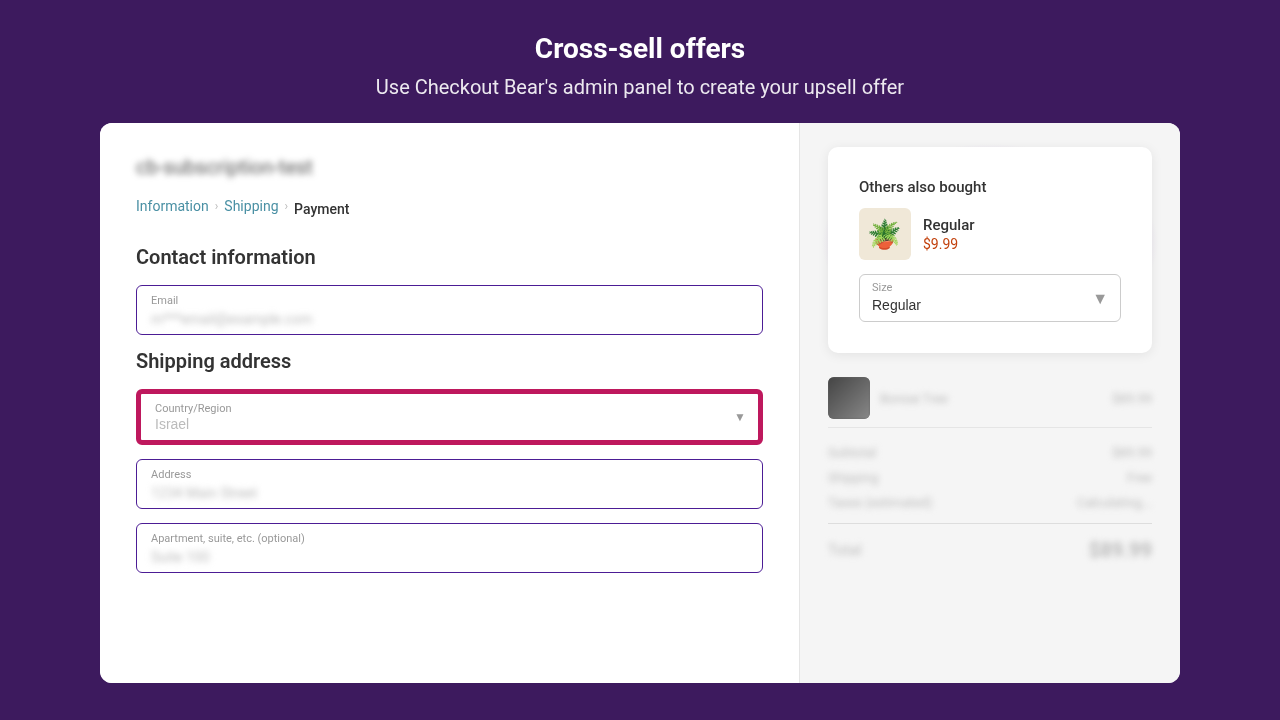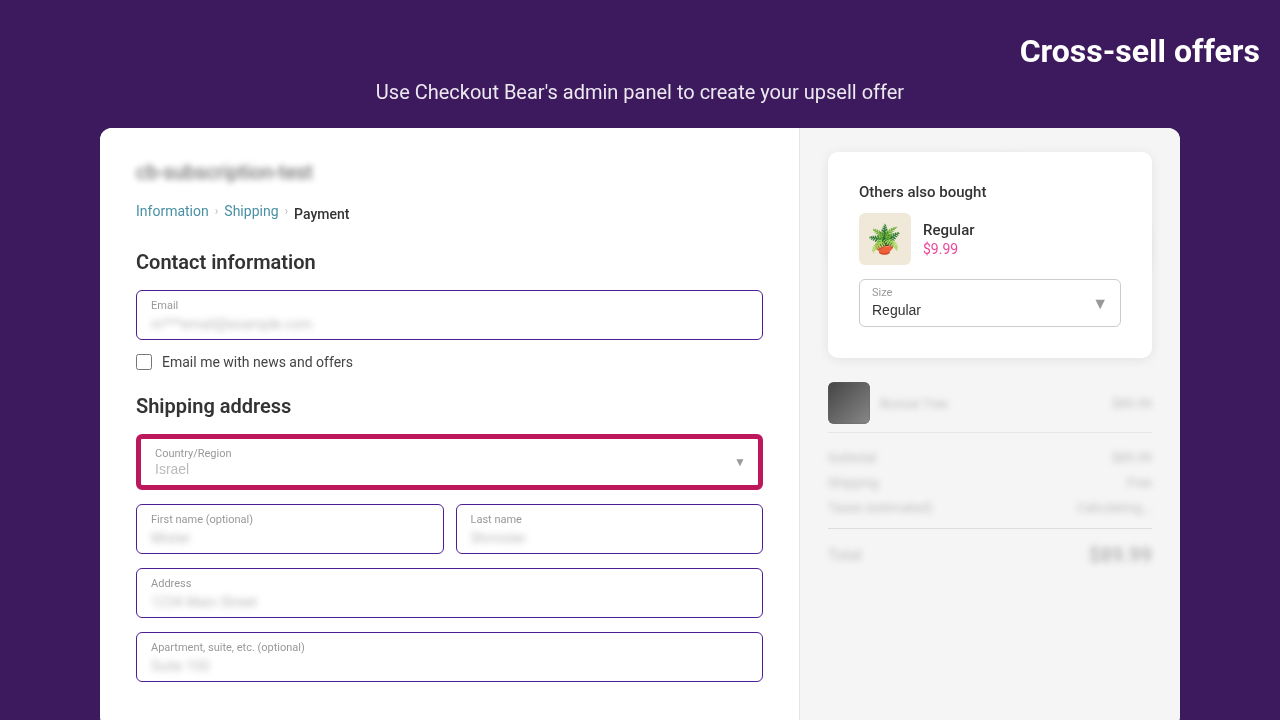--- a/index.html
+++ b/index.html
@@ -10,25 +10,24 @@
       width: 1280px;
     }
 
     .header-section {
       text-align: center;
       padding: 32px 20px 24px;
       color: white;
     }
 
     .header-title {
-      font-size: 32px;
+      font-size: 28px;
       font-weight: 700;
       color: white;
       margin-bottom: 10px;
-      text-align: right;
     }
 
     .header-subtitle {
       font-size: 20px;
       font-weight: 400;
       color: white;
       opacity: 0.9;
     }
 
     .main-card {
@@ -242,21 +241,21 @@
     }
 
     .product-name {
       font-size: 15px;
       font-weight: 500;
       color: #333;
     }
 
     .product-price {
       font-size: 14px;
-      color: #ec4899;
+      color: #c2410c;
       margin-top: 2px;
     }
 
     .add-to-cart-btn {
       background: #2e6fa3;
       color: white;
       border: none;
       border-radius: 6px;
       padding: 10px 18px;
       font-size: 15px;
@@ -423,51 +422,33 @@
 
       <h2 class="section-title">Contact information</h2>
 
       <div class="form-group">
         <div class="floating-input-wrapper">
           <span class="floating-label">Email</span>
           <span class="floating-value">m***email@example.com</span>
         </div>
       </div>
 
-      <div class="checkbox-row">
-        <input type="checkbox" class="checkbox-input" style="">
-        <label class="checkbox-label">Email me with news and offers</label>
-      </div>
 
       <h2 class="section-title">Shipping address</h2>
 
       <div class="form-group">
         <div class="select-wrapper">
           <span class="select-floating-label">Country/Region</span>
           <select class="select-field">
             <option>Israel</option>
           </select>
           <span class="select-arrow">▼</span>
         </div>
       </div>
 
-      <div class="two-col">
-        <div class="form-group">
-          <div class="floating-input-wrapper">
-            <span class="floating-label">First name (optional)</span>
-            <span class="floating-value">Mister</span>
-          </div>
-        </div>
-        <div class="form-group">
-          <div class="floating-input-wrapper">
-            <span class="floating-label">Last name</span>
-            <span class="floating-value">Shmister</span>
-          </div>
-        </div>
-      </div>
 
       <div class="form-group">
         <div class="floating-input-wrapper">
           <span class="floating-label">Address</span>
           <span class="floating-value">1234 Main Street</span>
         </div>
       </div>
 
       <div class="form-group">
         <div class="floating-input-wrapper">

